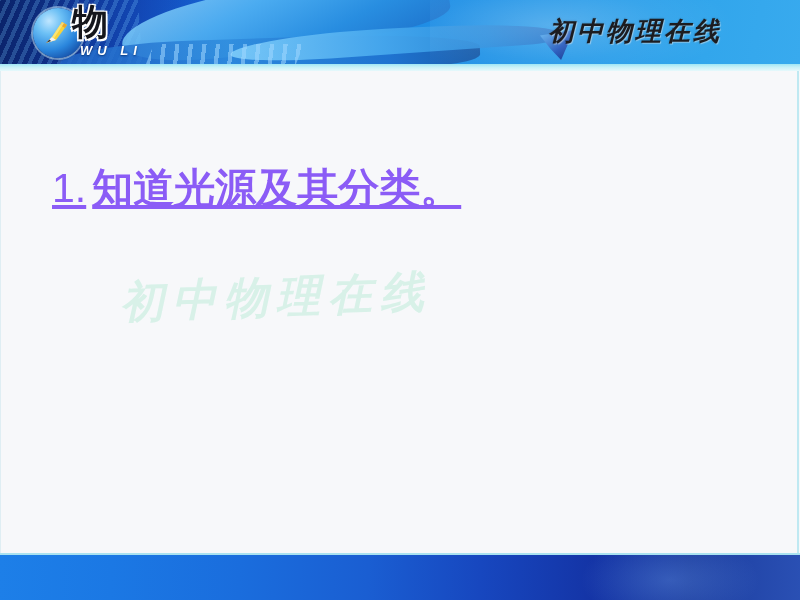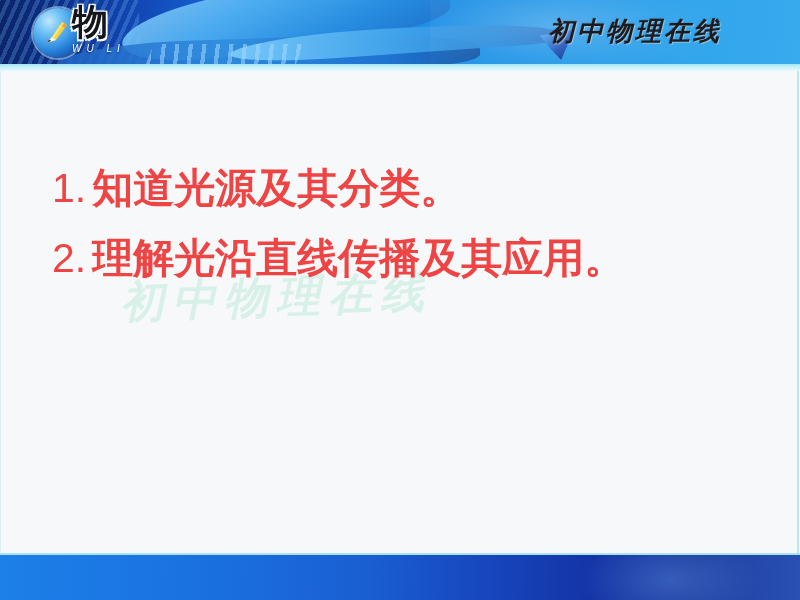--- a/index.html
+++ b/index.html
@@ -150,24 +150,24 @@
     color: #f2f218;
     letter-spacing: 2px;
     line-height: 1.05;
     text-shadow:
       -1.4px -1.4px 0 #2a2a10, 1.4px -1.4px 0 #2a2a10,
       -1.4px  1.4px 0 #2a2a10, 1.4px  1.4px 0 #2a2a10,
        2px 2px 3px rgba(0,0,0,0.45);
   }
   .hdr-wuli {
     position: absolute;
-    left: 72px; top: 43px;
+    left: 80px; top: 43px;
     font-family: "Liberation Sans", "DejaVu Sans", sans-serif;
-    font-size: 10px;
-    font-weight: 400;
+    font-size: 13px;
+    font-weight: 700;
     font-style: italic;
     color: #ffffff;
     letter-spacing: 5px;
     text-shadow: 0 1px 2px rgba(0,40,100,0.8);
   }
   .hdr-right {
     position: absolute;
     right: 78px; top: 14px;
     font-family: "DejaVu Serif", "Liberation Serif", serif;
     font-size: 26px;
@@ -224,25 +224,26 @@
   .goal-list {
     position: absolute;
     left: 52px;
     top: 168px;
     width: 740px;
   }
   .goal-item {
     font-family: "DejaVu Sans", "Liberation Sans", sans-serif;
     font-size: 41px;
     font-weight: 700;
-    color: #ef4444;
+    color: #8b5cf6;
     line-height: 1.0;
     margin-bottom: 29px;
     white-space: nowrap;
     letter-spacing: 0px;
+    text-decoration: underline;
   }
   .goal-item .num {
     font-family: "Liberation Sans", "DejaVu Sans", sans-serif;
     font-weight: 400;
     font-size: 41px;
     margin-right: 6px;
   }
 
   
   .footer-line {
@@ -312,23 +313,20 @@
   <div class="body-area"></div>
   <div class="edge-left"></div>
   <div class="edge-right"></div>
 
   <div class="watermark">初中物理在线</div>
 
   <div class="goal-list">
     <div class="goal-item">
       <span class="num">1.</span><span>知道光源及其分类。</span>
     </div>
-    <div class="goal-item">
-      <span class="num">2.</span><span>理解光沿直线传播及其应用。</span>
-    </div>
   </div>
 
   <div class="footer-line"></div>
   <div class="footer">
     <div class="footer-glow"></div>
   </div>
 
 </div>
 
 </body></html>

